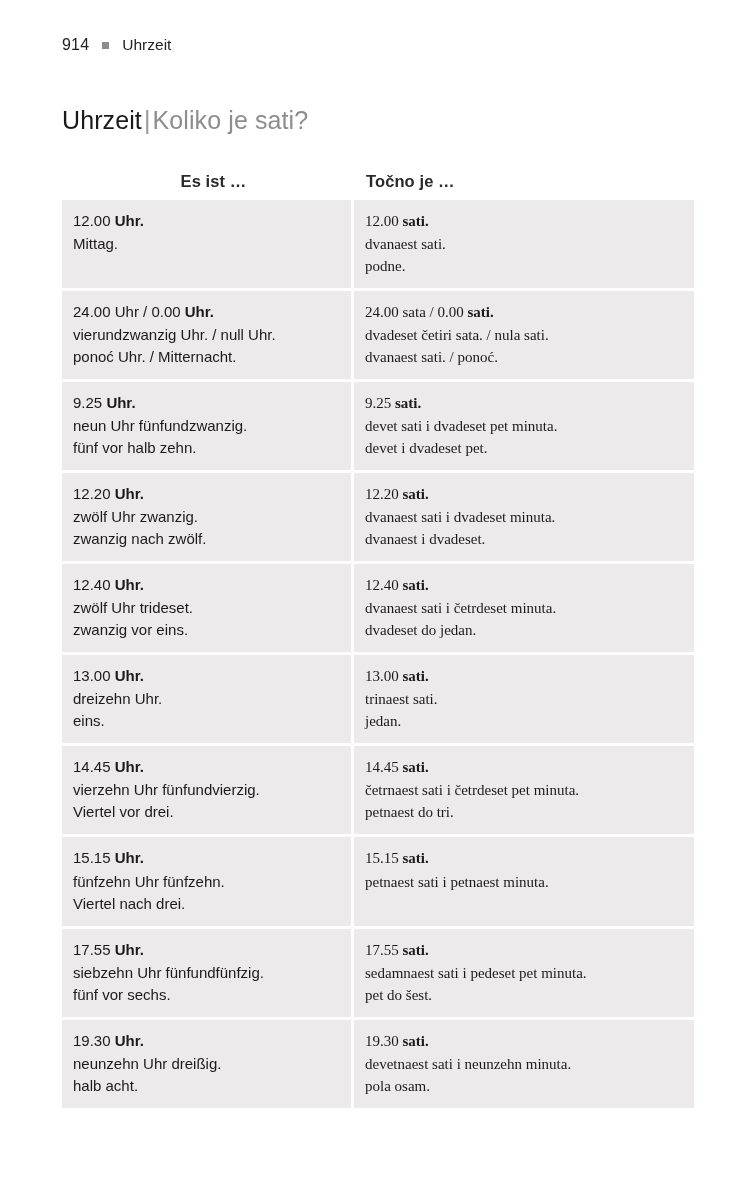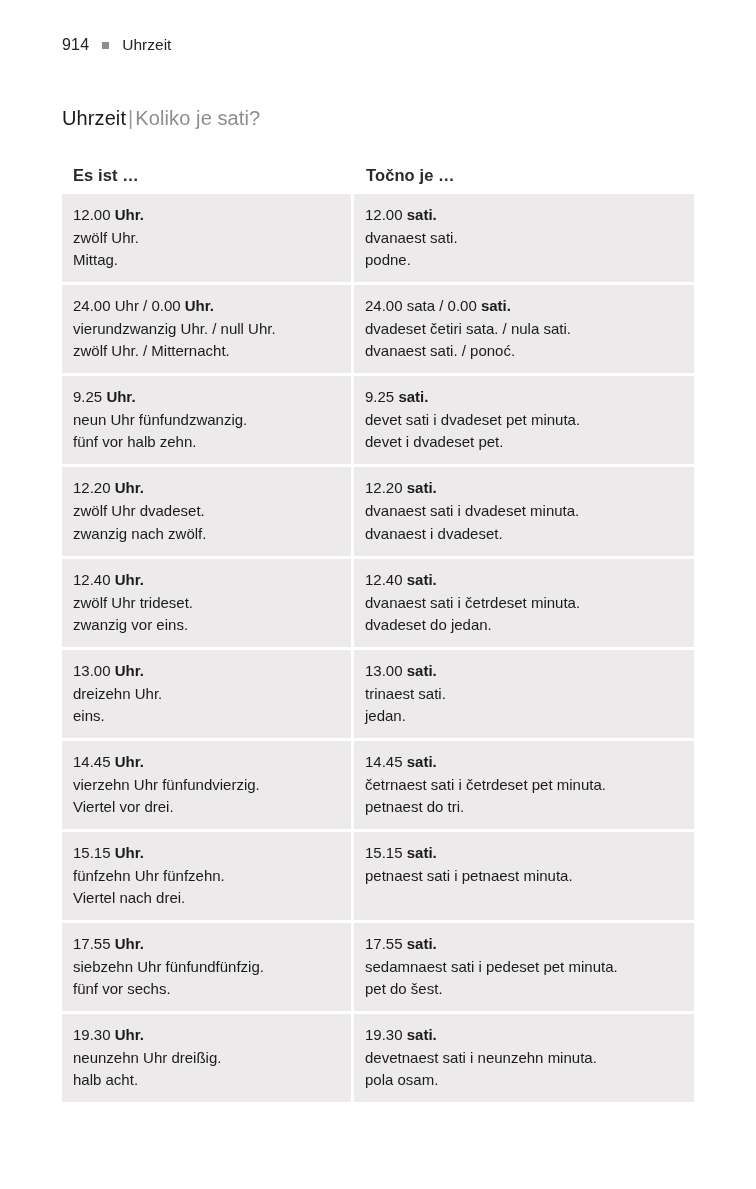--- a/index.html
+++ b/index.html
@@ -41,42 +41,42 @@
     margin: 0 2px;
   }
   .runhead .chap {
     font-size: 15.5px;
     color: #232323;
   }
 
   
   h1.title {
     font-weight: normal;
-    font-size: 20px;
+    font-size: 25px;
     line-height: 1.1;
     margin: 53px 0 0 0;
     letter-spacing: 0.1px;
   }
   h1.title .de { color: #1a1a1a; }
   h1.title .sep { color: #9a9a9a; padding: 0 2px; }
   h1.title .hr { color: #8d8d8d; }
 
   
   .colheads {
     display: flex;
     margin-top: 37px;
     margin-bottom: 8px;
   }
   .colheads .ch {
     font-size: 16.5px;
     font-weight: bold;
     color: #2a2a2a;
     letter-spacing: 0.1px;
   }
-  .col-l { width: 292px; flex: 0 0 292px; }
+  .col-l { width: 292px; flex: 0 0 292px; text-align: center; }
   .col-r { width: 340px; flex: 0 0 340px; }
   .colheads .col-l { padding-left: 11px; }
   .colheads .col-r { padding-left: 12px; }
 
   
   .table {
     width: 632px;
     border-top: 1px solid #ffffff;
   }
   .row {
@@ -92,20 +92,21 @@
     color: #1b1b1b;
   }
   .cell.left {
     width: 292px;
     flex: 0 0 292px;
     border-right: 3px solid #ffffff;
   }
   .cell.right {
     width: 340px;
     flex: 0 0 340px;
+    font-family: Liberation Serif, serif;
   }
   .line { white-space: nowrap; }
   .line b { font-weight: bold; }
   .line.head { margin-bottom: 1px; }
 </style>
 </head>
 <body>
 
 <div class="page">
 
@@ -121,34 +122,33 @@
 
   <div class="colheads">
     <div class="ch col-l">Es ist …</div>
     <div class="ch col-r">Točno je …</div>
   </div>
 
   <div class="table" id="table">
       <div class="row">
         <div class="cell left">
           <div class="line head">12.00 <b>Uhr.</b></div>
-          <div class="line">zwölf Uhr.</div>
           <div class="line">Mittag.</div>
         </div>
         <div class="cell right">
           <div class="line head">12.00 <b>sati.</b></div>
           <div class="line">dvanaest sati.</div>
           <div class="line">podne.</div>
         </div>
       </div>
       <div class="row">
         <div class="cell left">
           <div class="line head">24.00 Uhr / 0.00 <b>Uhr.</b></div>
           <div class="line">vierundzwanzig Uhr. / null Uhr.</div>
-          <div class="line">zwölf Uhr. / Mitternacht.</div>
+          <div class="line">ponoć Uhr. / Mitternacht.</div>
         </div>
         <div class="cell right">
           <div class="line head">24.00 sata / 0.00 <b>sati.</b></div>
           <div class="line">dvadeset četiri sata. / nula sati.</div>
           <div class="line">dvanaest sati. / ponoć.</div>
         </div>
       </div>
       <div class="row">
         <div class="cell left">
           <div class="line head">9.25 <b>Uhr.</b></div>
@@ -157,21 +157,21 @@
         </div>
         <div class="cell right">
           <div class="line head">9.25 <b>sati.</b></div>
           <div class="line">devet sati i dvadeset pet minuta.</div>
           <div class="line">devet i dvadeset pet.</div>
         </div>
       </div>
       <div class="row">
         <div class="cell left">
           <div class="line head">12.20 <b>Uhr.</b></div>
-          <div class="line">zwölf Uhr dvadeset.</div>
+          <div class="line">zwölf Uhr zwanzig.</div>
           <div class="line">zwanzig nach zwölf.</div>
         </div>
         <div class="cell right">
           <div class="line head">12.20 <b>sati.</b></div>
           <div class="line">dvanaest sati i dvadeset minuta.</div>
           <div class="line">dvanaest i dvadeset.</div>
         </div>
       </div>
       <div class="row">
         <div class="cell left">

